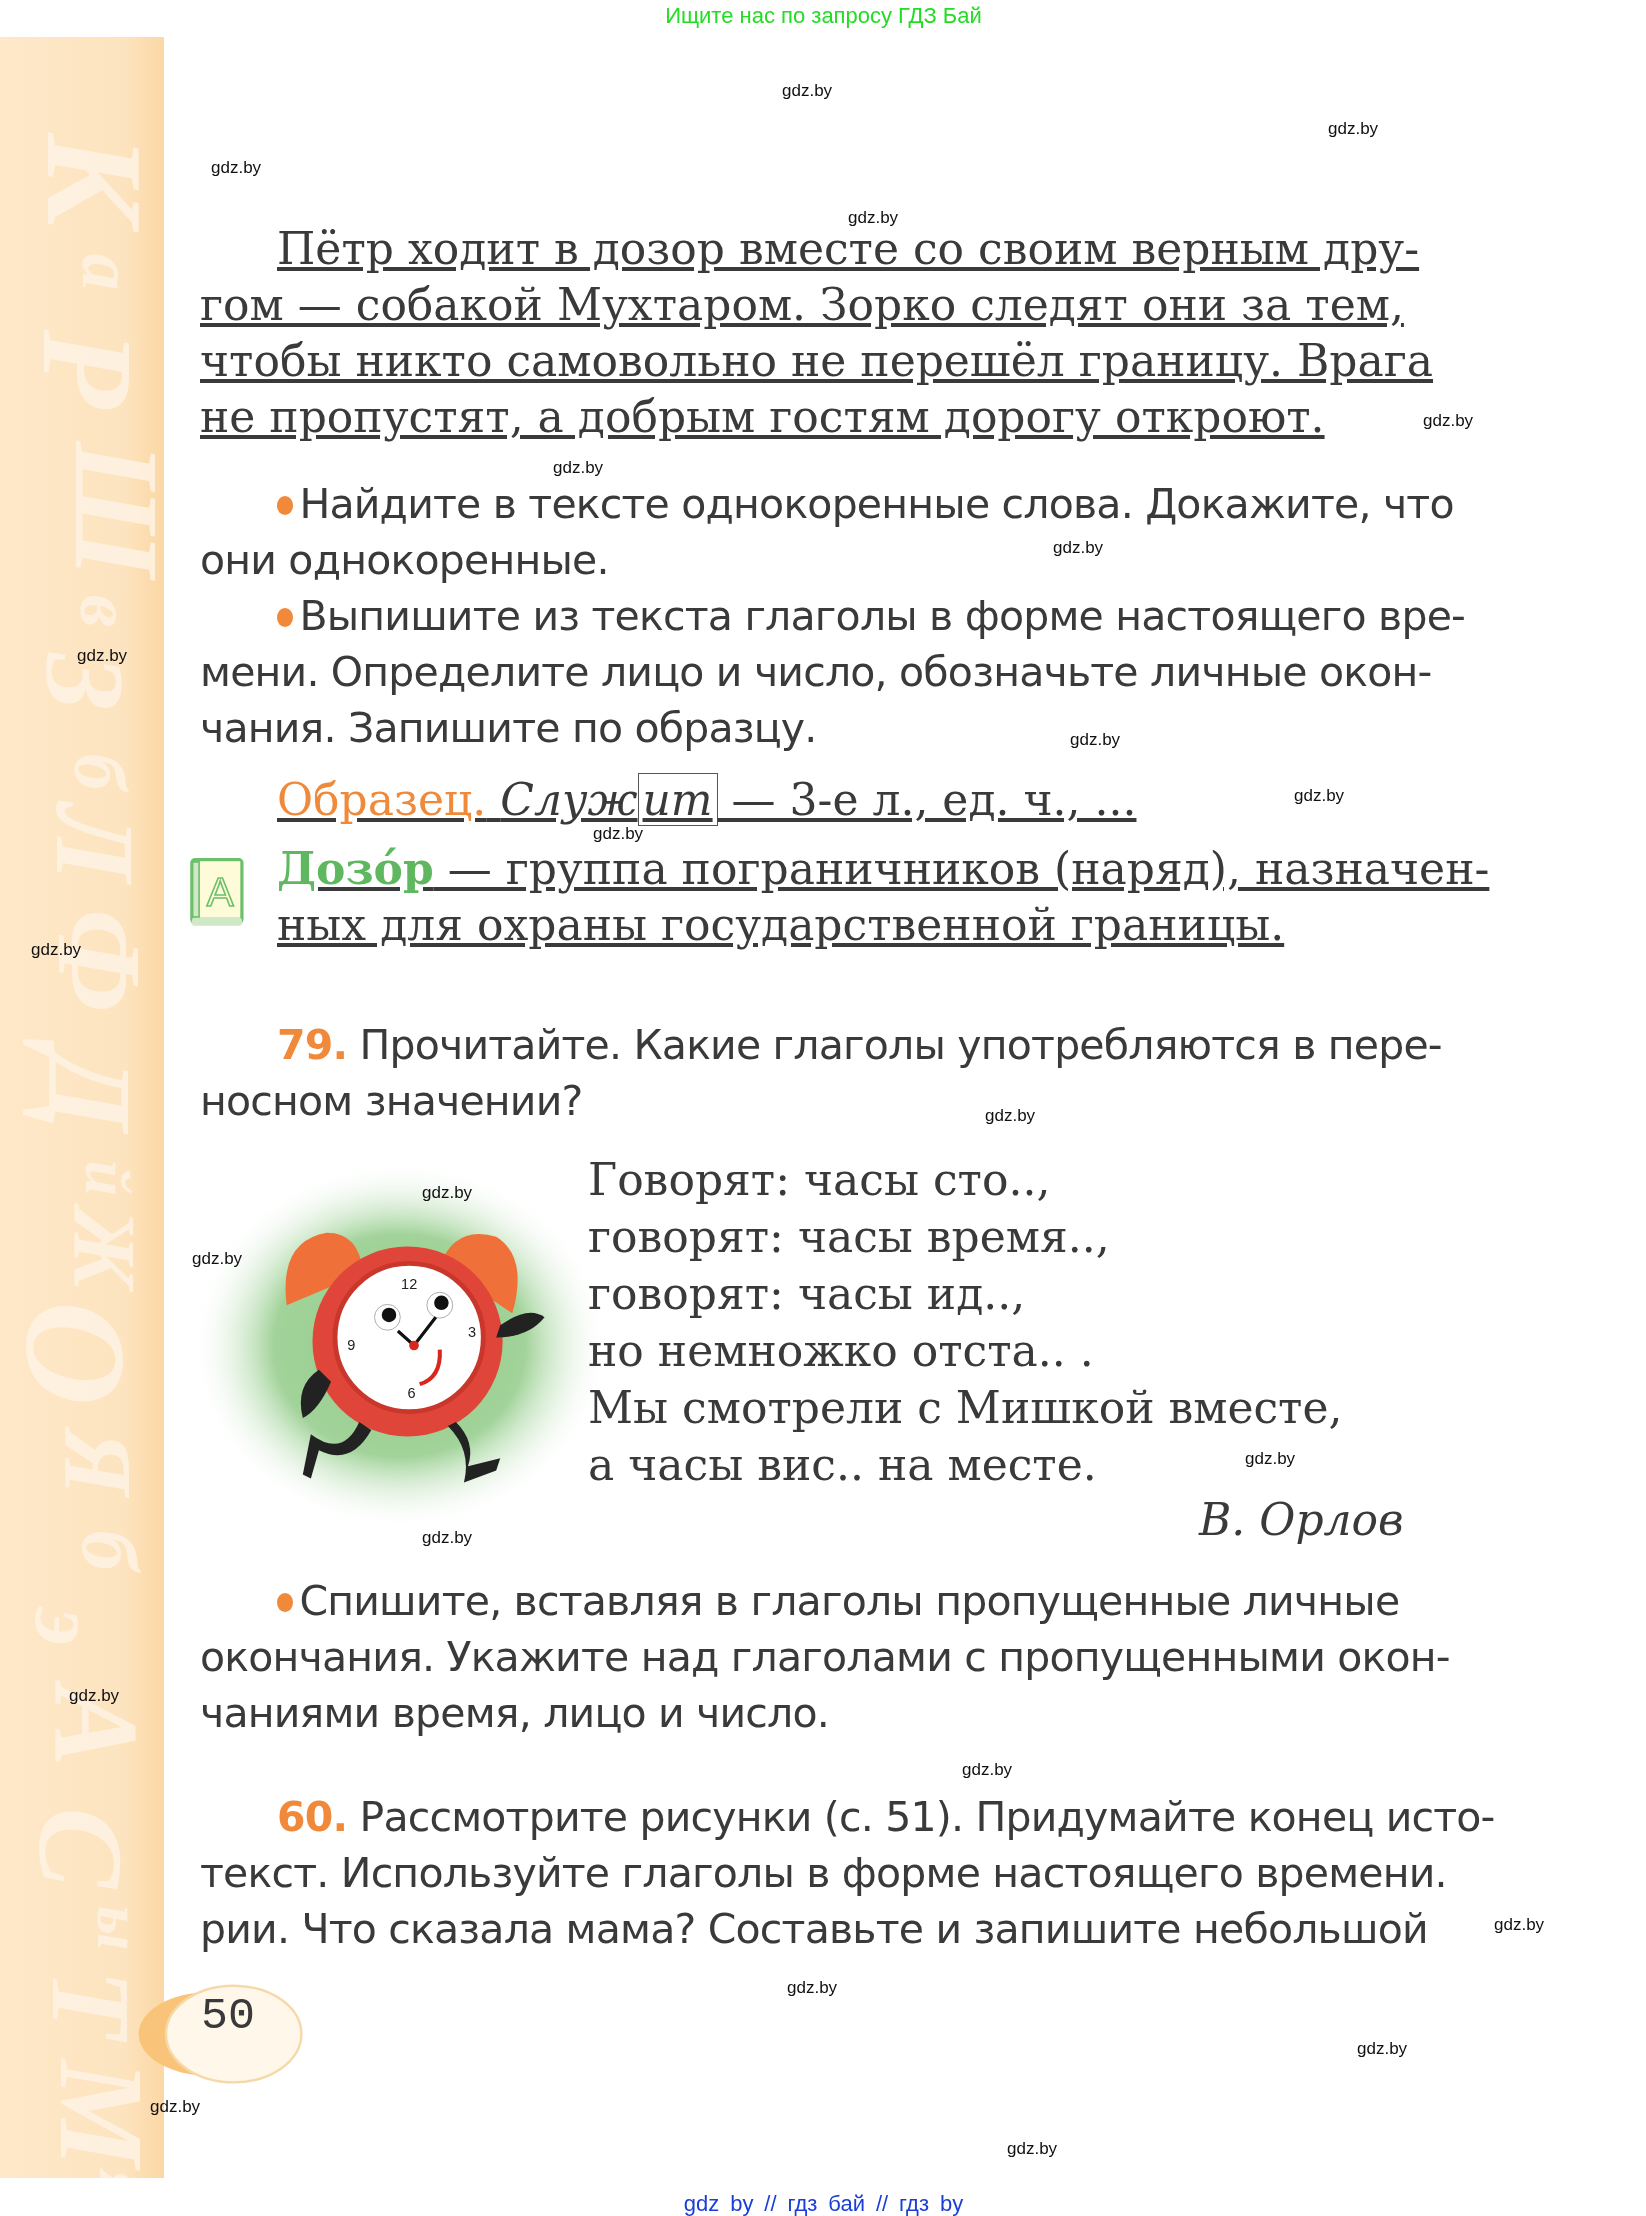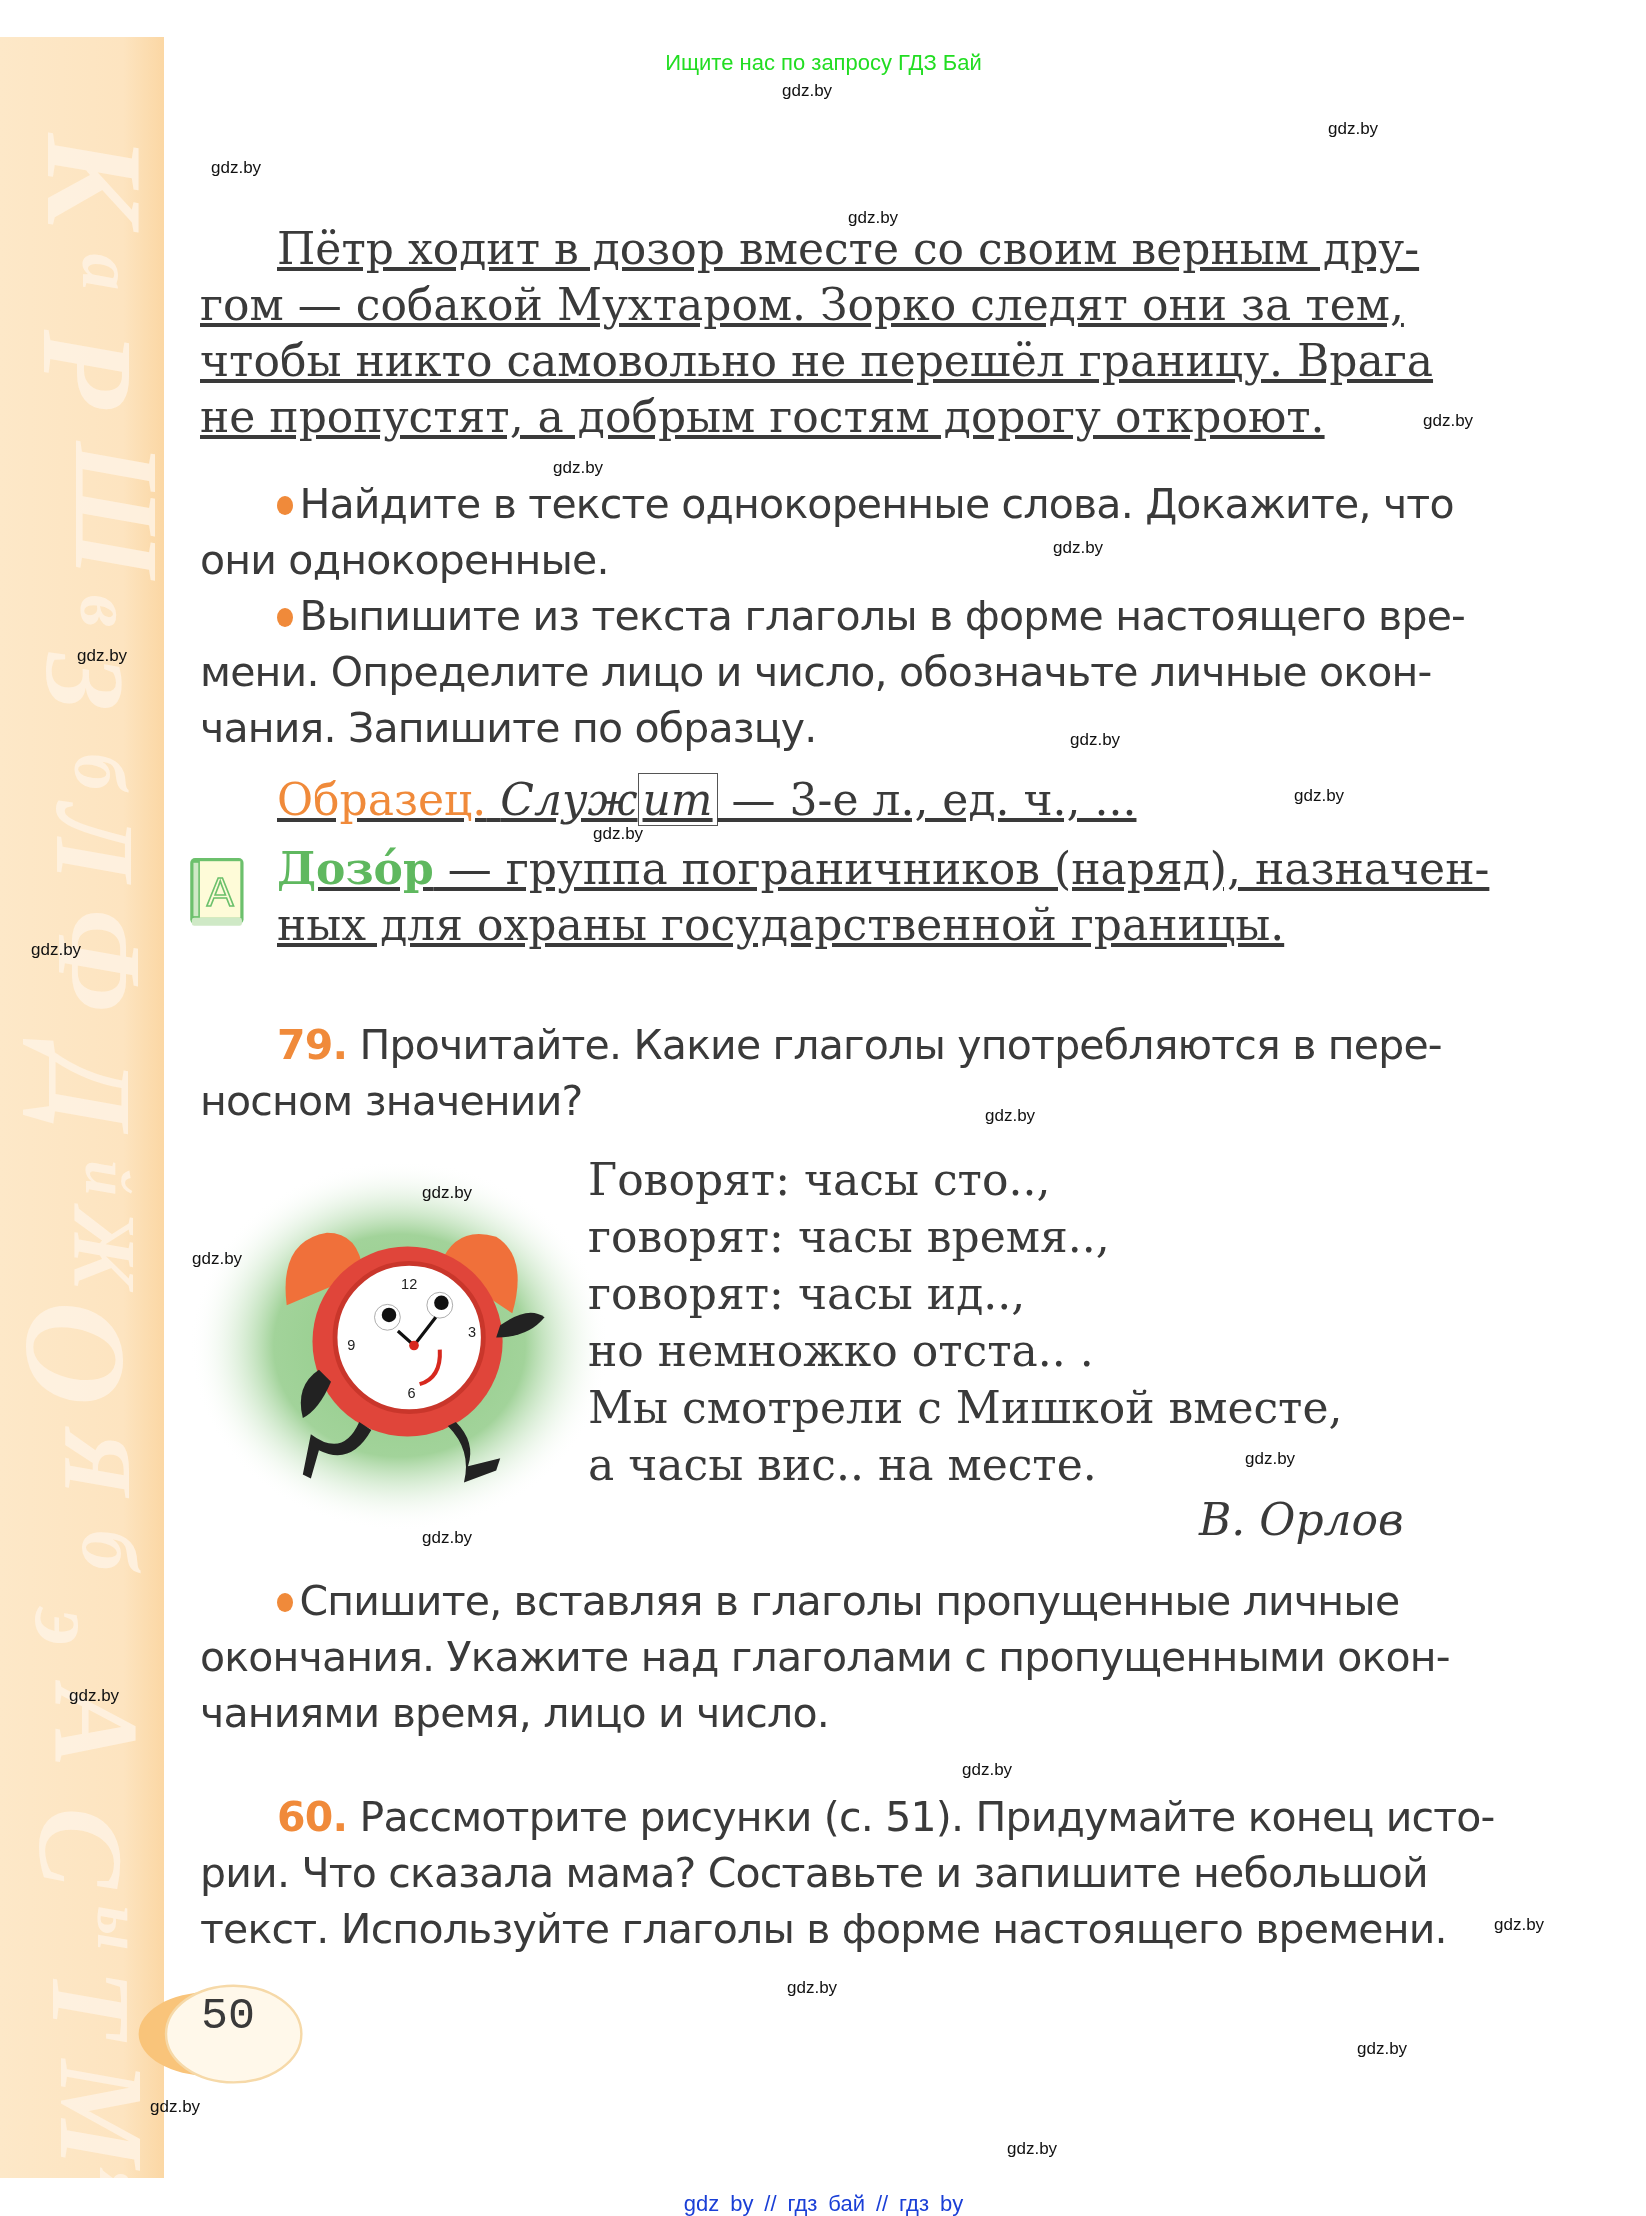--- a/index.html
+++ b/index.html
@@ -1,20 +1,20 @@
 <!DOCTYPE html>
 <html style="font-size:13px"><head>
   <meta charset="utf-8">
   <style>
     * { margin: 0; padding: 0; box-sizing: border-box; }
     html, body { width: 1647px; height: 2216px; background: #ffffff; overflow: hidden; }
     body { position: relative; font-family: "Liberation Sans", sans-serif; color: #3a3a3a; }
 
     .top-banner { position: absolute; top: 3.2px; left: 0; width: 1647px; text-align: center;
-      font-family: "Liberation Sans", sans-serif; font-size: 22px; color: #22dd22; margin-top: 47px; }
+      font-family: "Liberation Sans", sans-serif; font-size: 22px; color: #22dd22; }
     .bottom-banner { position: absolute; top: 2191px; left: 0; width: 1647px; text-align: center;
       font-family: "Liberation Sans", sans-serif; font-size: 22px; color: #1a3fd6; word-spacing: 4.8px; }
 
     .side-strip { position: absolute; left: 0; top: 37px; width: 164px; height: 2141px;
       background: linear-gradient(to right, #fde8c8 0%, #fde4c0 75%, #fbd7a4 100%); overflow: hidden; }
     .side-letters { position: absolute; left: 0; top: 0; width: 164px; height: 100%; }
     .side-letter { position: absolute; font-family: "Liberation Serif", serif; font-weight: bold; font-style: italic;
       color: #fff3e4; opacity: 0.85; transform: rotate(90deg); transform-origin: center; }
 
     .watermark { position: absolute; font-family: "Liberation Sans", sans-serif; font-size: 17px; color: #111;
@@ -163,22 +163,22 @@
 <div class="poem-author">В. Орлов</div>
 
 <div class="sans-para" style="top:1573px;">
   <span class="sans-line indent"><span class="bullet"></span><span>Спишите, вставляя в глаголы пропущенные личные</span></span>
   <span class="sans-line">окончания. Укажите над глаголами с пропущенными окон-</span>
   <span class="sans-line">чаниями время, лицо и число.</span>
 </div>
 
 <div class="sans-para" style="top:1789px;">
   <span class="sans-line indent"><span class="task-num">60.</span><span> Рассмотрите рисунки (с. 51). Придумайте конец исто-</span></span>
+  <span class="sans-line">текст. Используйте глаголы в форме настоящего времени.</span>
   <span class="sans-line">рии. Что сказала мама? Составьте и запишите небольшой</span>
-  <span class="sans-line">текст. Используйте глаголы в форме настоящего времени.</span>
 </div>
 
 <svg class="page-badge" viewBox="0 0 206 144">
   <ellipse cx="90" cy="72" rx="88" ry="52" fill="#f9c47a"></ellipse>
   <ellipse cx="120" cy="72" rx="84" ry="60" fill="#fff8ea" stroke="#f6d9a8" stroke-width="3"></ellipse>
 </svg>
 <div class="page-number">50</div>
 
 <div class="watermark" style="left:782px;top:81px;">gdz.by</div>
 <div class="watermark" style="left:1328px;top:119px;">gdz.by</div>

